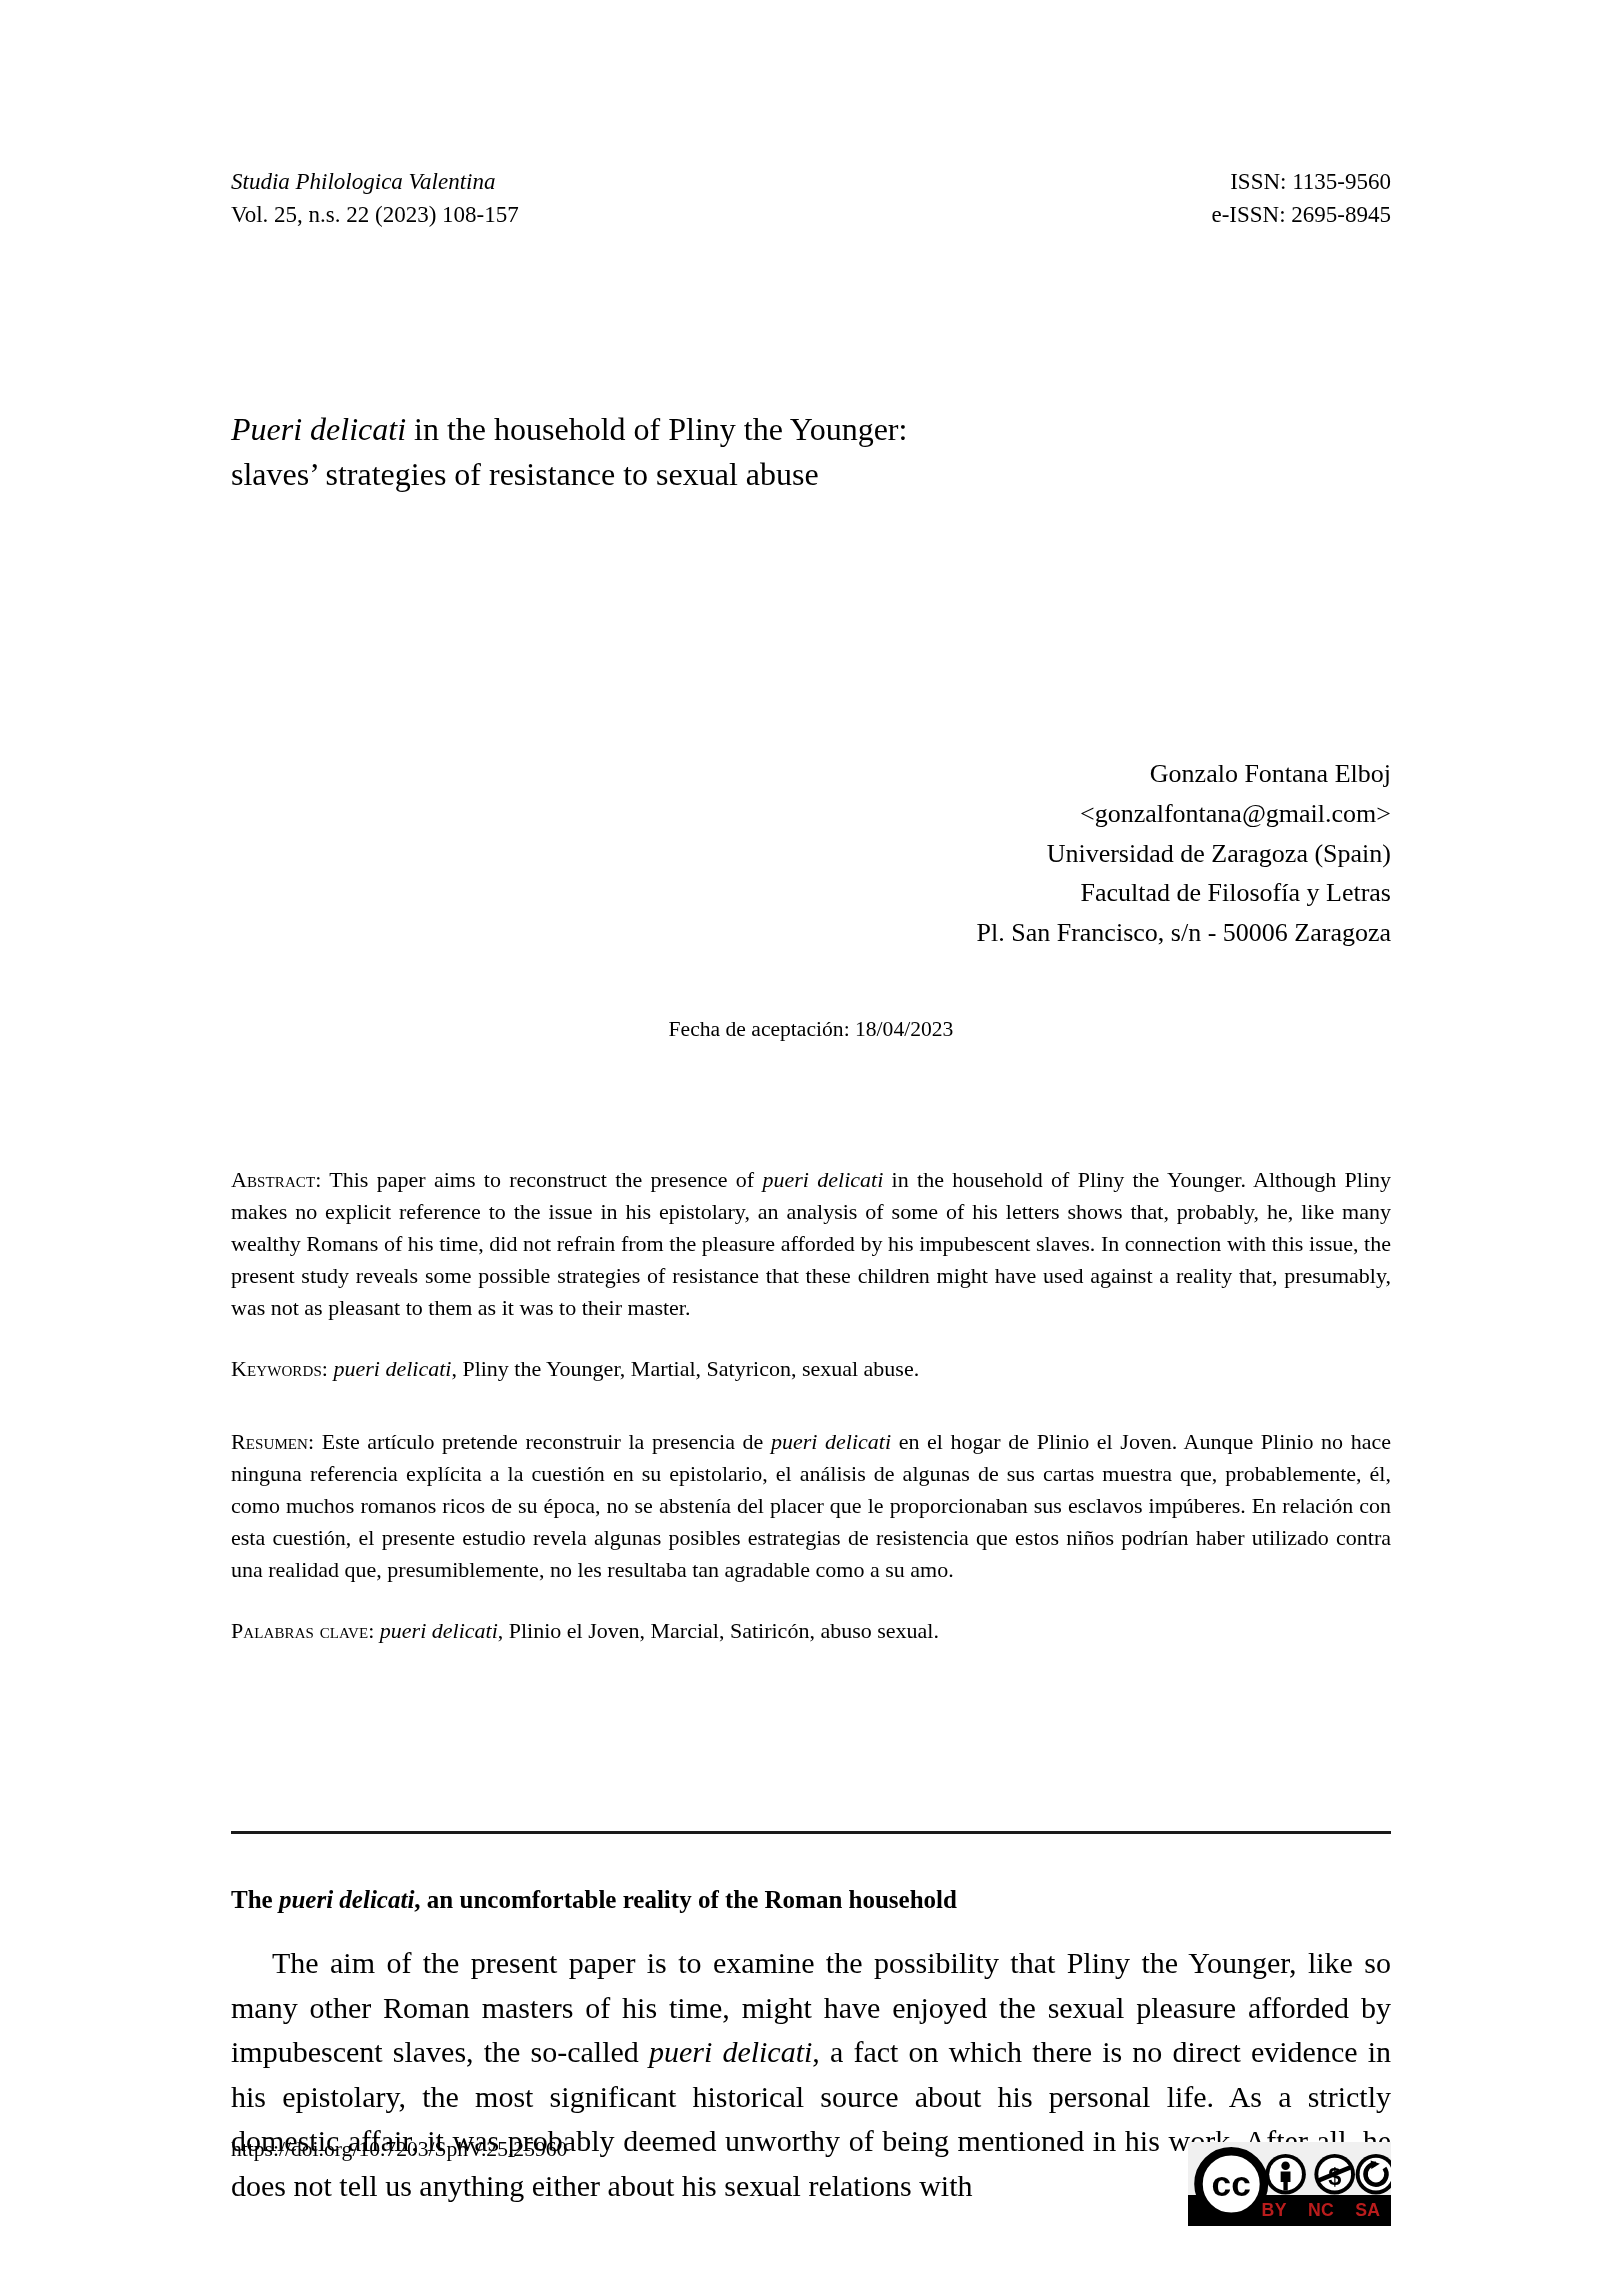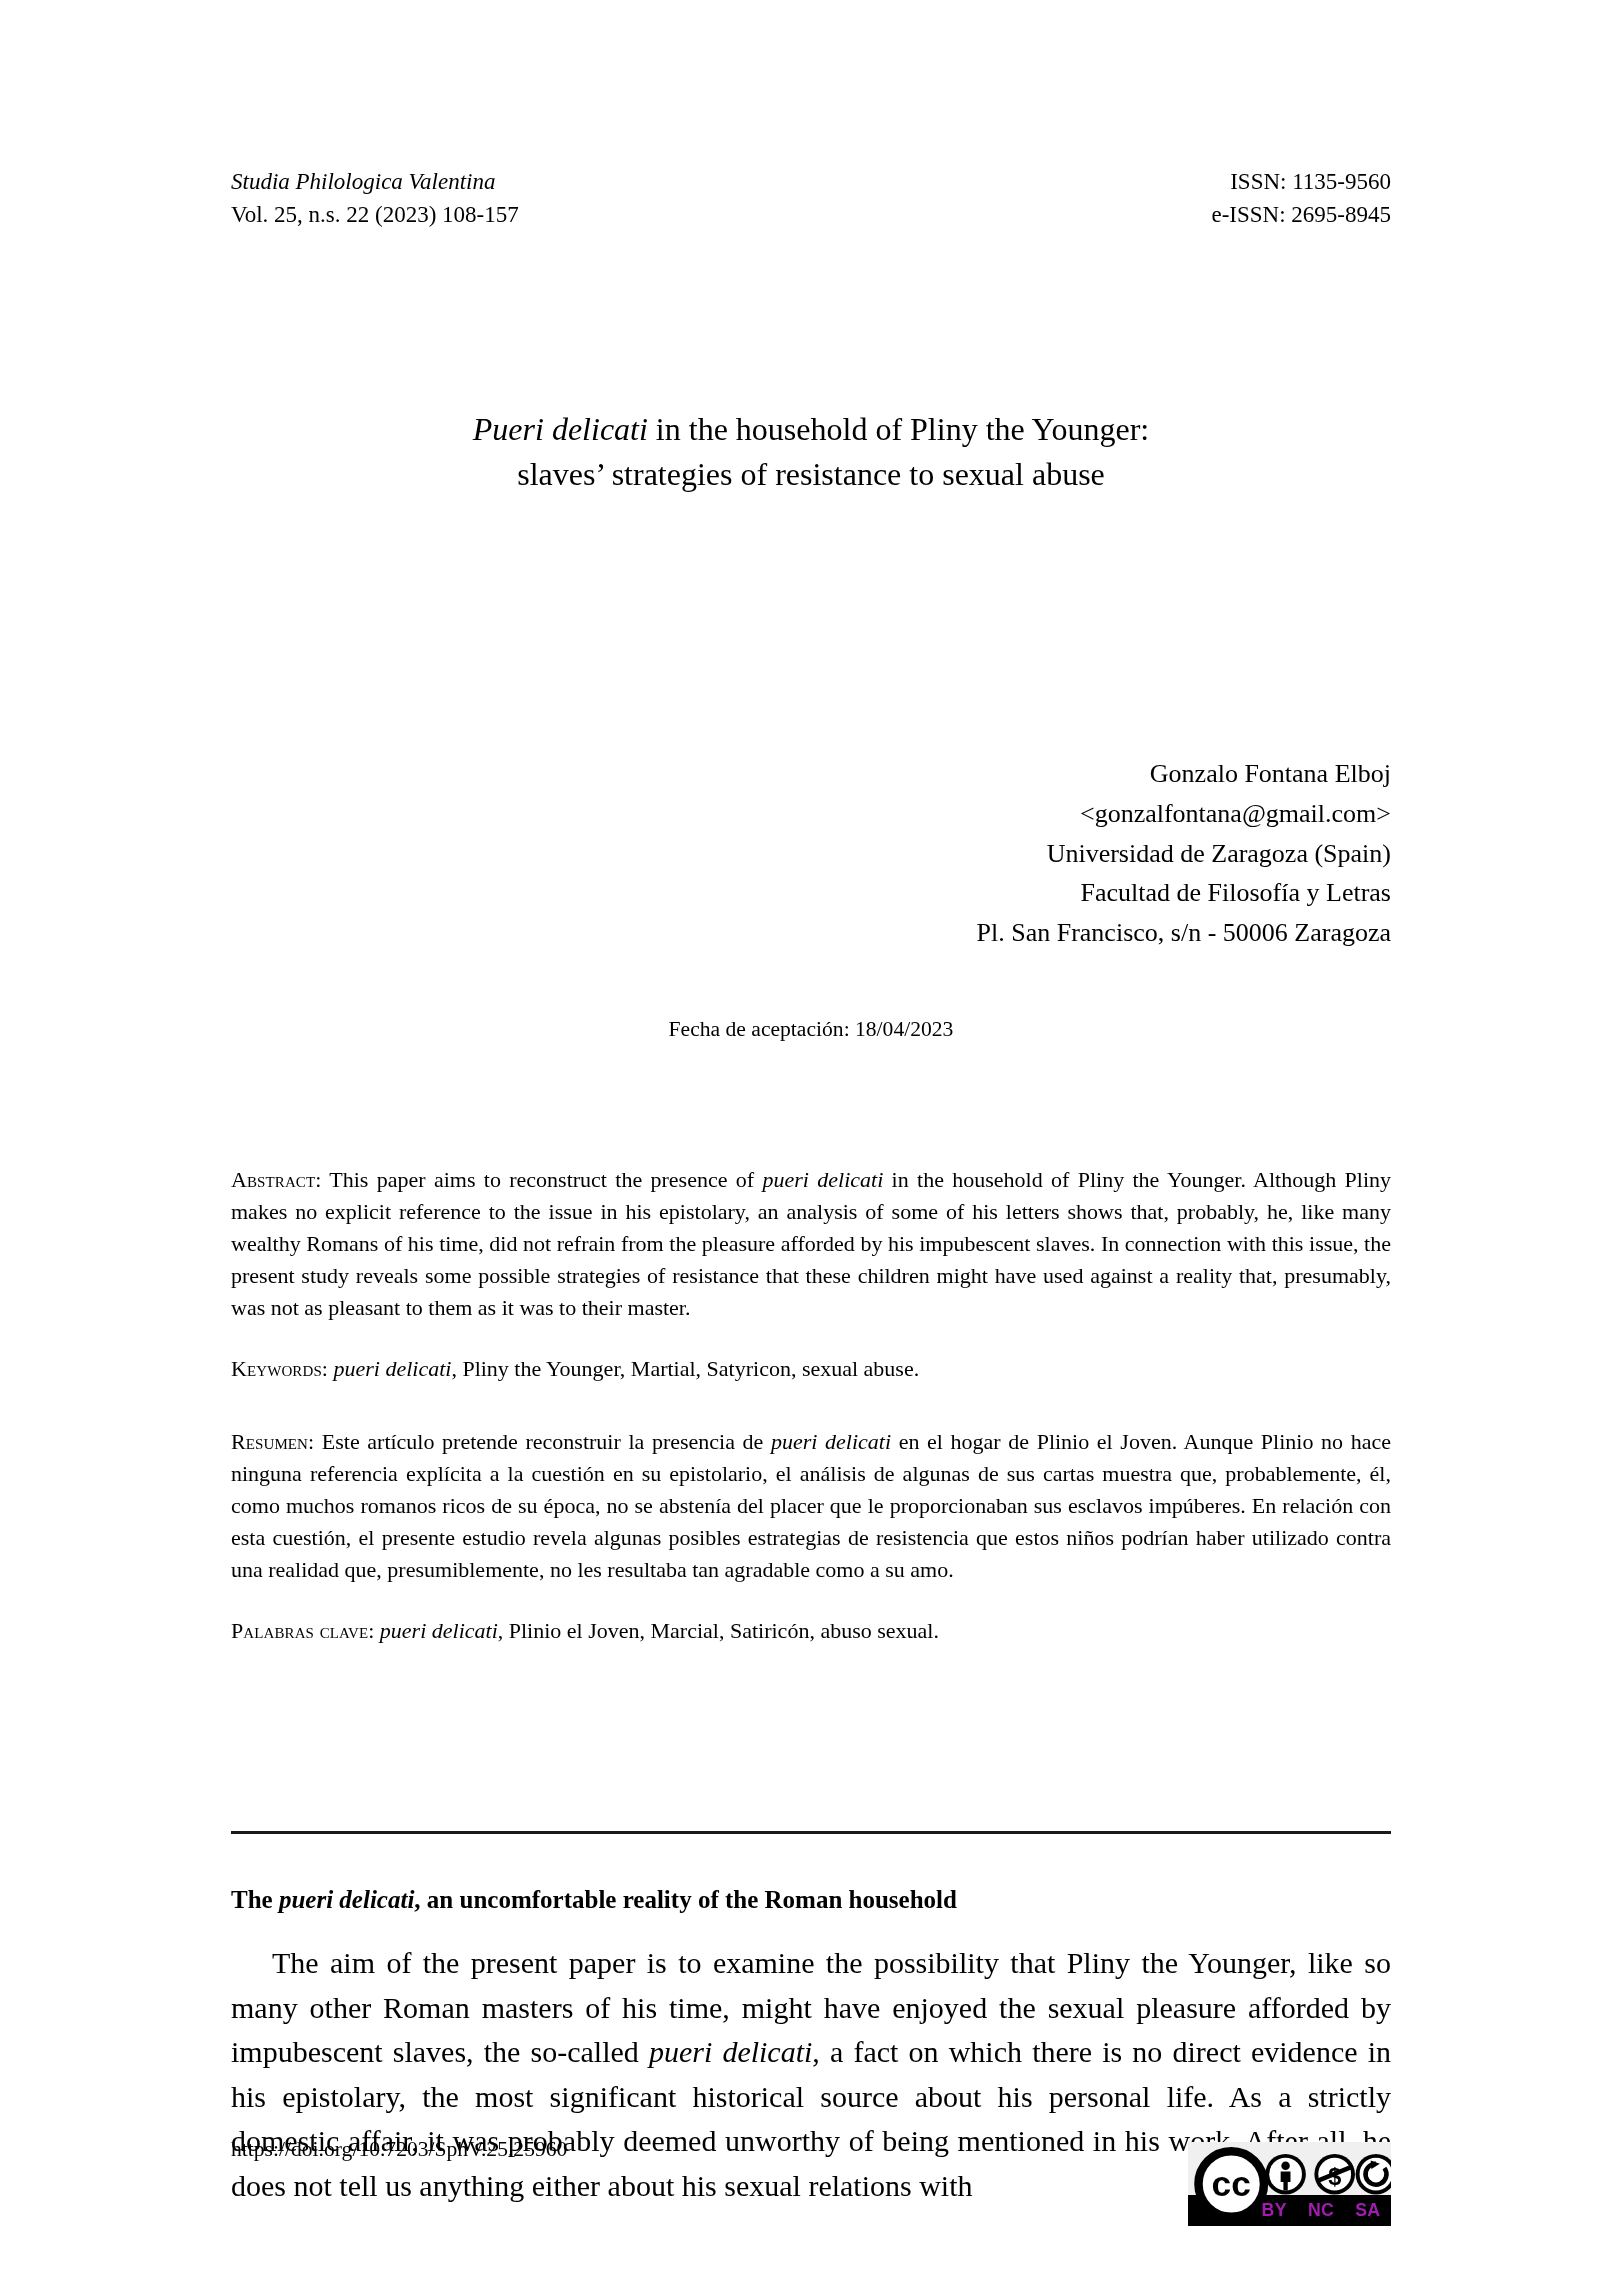--- a/index.html
+++ b/index.html
@@ -36,21 +36,20 @@
     line-height: 1.42;
   }
   .runhead .left  { text-align: left; }
   .runhead .right { text-align: right; }
   .runhead .journal { font-style: italic; }
   .runhead .line { display: block; white-space: nowrap; }
 
   
   .title-block {
     top: 407px;
-    text-align: center;
   }
   .title-en {
     font-size: 32px;
     line-height: 1.40;
     font-weight: normal;
     margin: 0;
   }
   .title-en .it { font-style: italic; }
 
   .title-es {
@@ -157,21 +156,21 @@
   }
   .cc-badge .labels {
     position: absolute;
     left: 63px;
     bottom: 2px;
     width: 140px;
     height: 27.5px;
     display: flex;
     align-items: center;
     justify-content: space-around;
-    color: #a21caf;
+    color: #b91c1c;
     font-family: "Liberation Sans", sans-serif;
     font-weight: bold;
     font-size: 17.7px;
     letter-spacing: 0.3px;
   }
   .cc-badge .glyphs {
     position: absolute;
     left: 0;
     top: 0;
     width: 100%;

